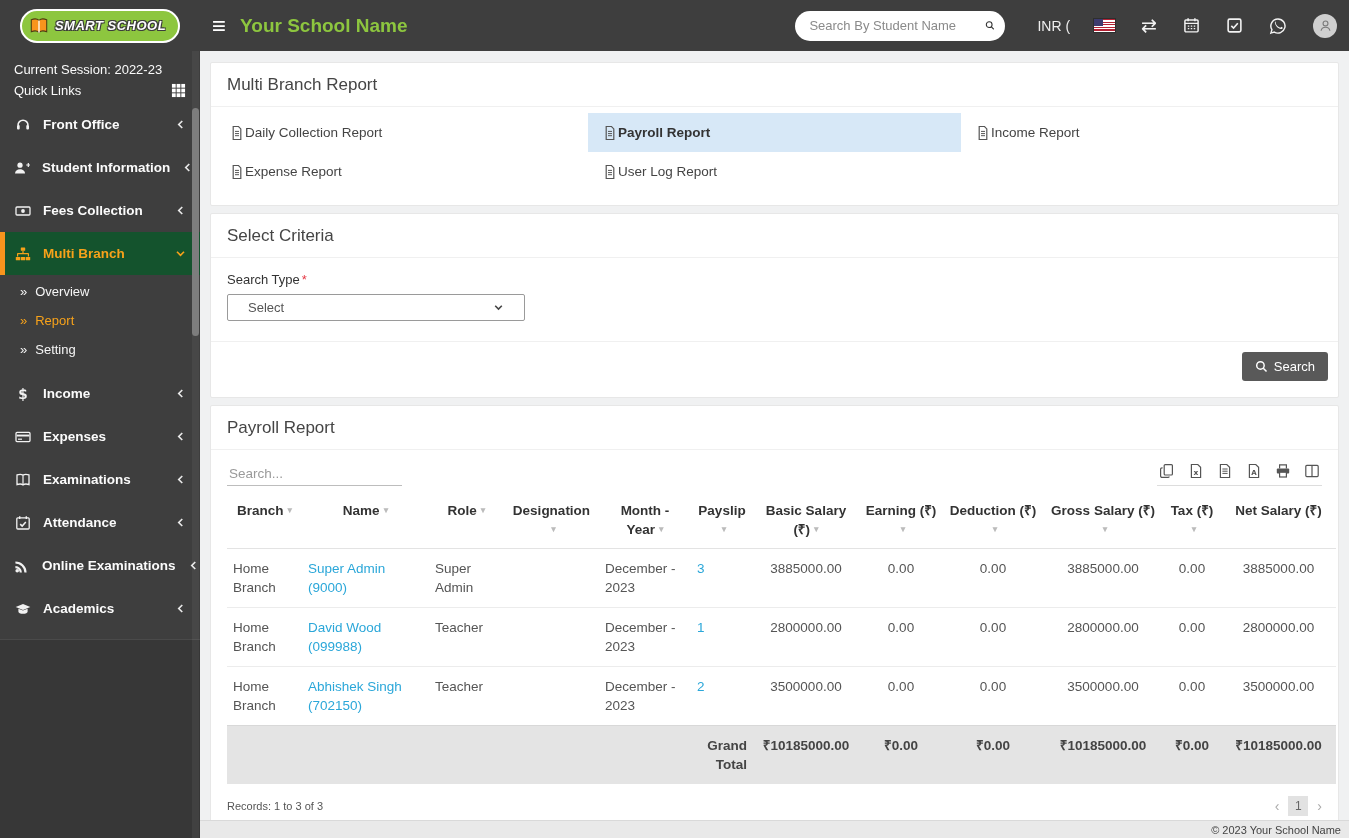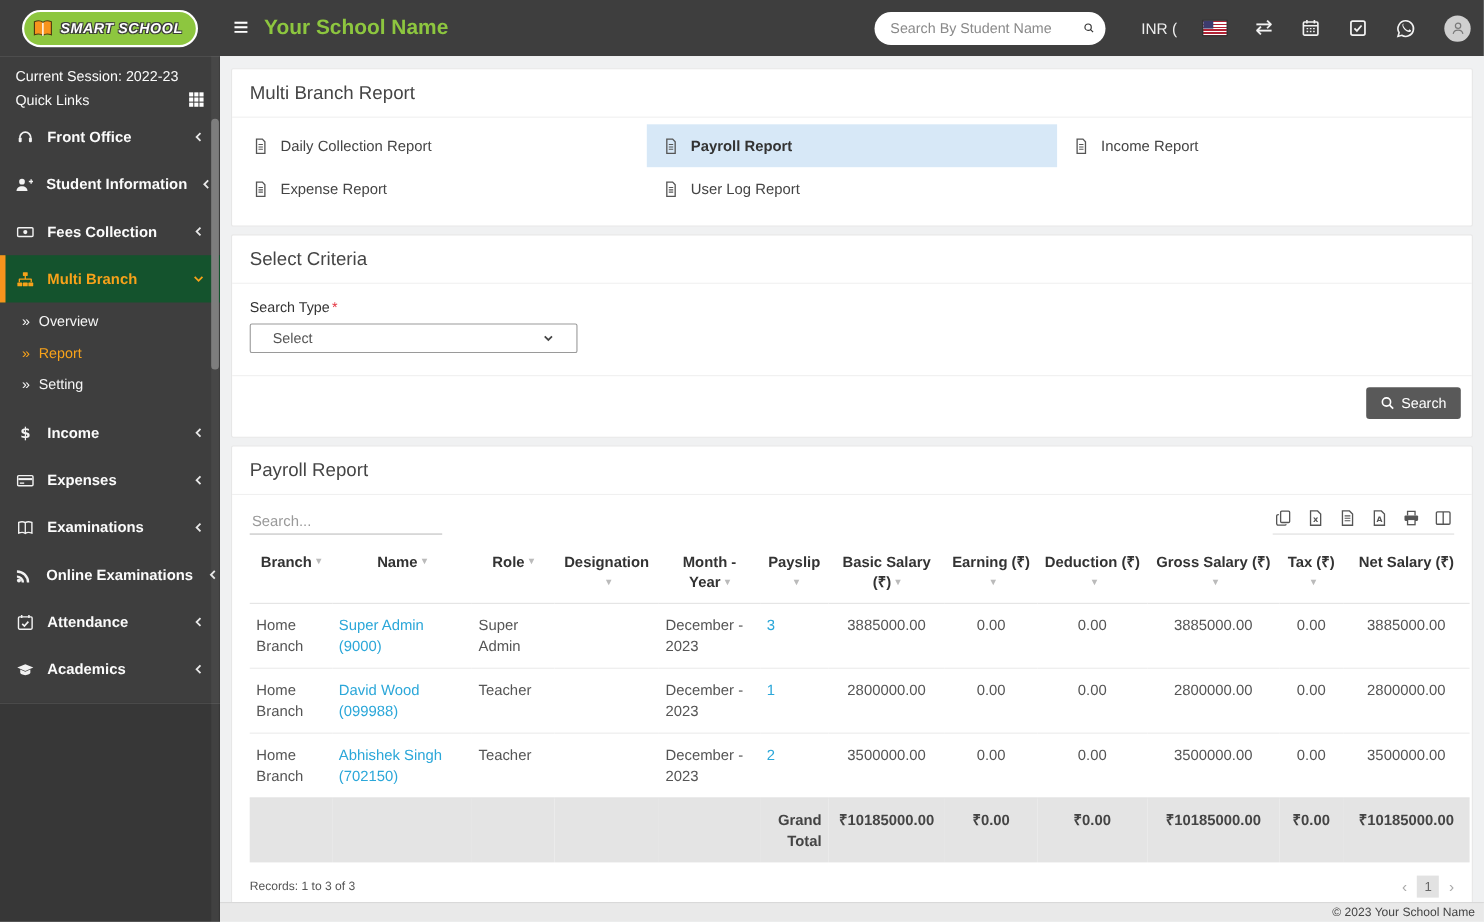--- a/index.html
+++ b/index.html
@@ -54,21 +54,21 @@
   .side-thumb { position:absolute; top:57px; right:1px; width:7px; height:228px; background:#7d7d7d; border-radius:4px; }
 
   
   .content { flex:1; display:flex; flex-direction:column; min-width:0; background:#f0f1f2; }
   .cards { flex:1; padding:11px 10px 0; overflow:hidden; }
   .card { background:#fff; border:1px solid #e7e7e7; border-radius:2px; margin-bottom:7px; }
   .card-title { font-size:17px; color:#454545; padding:12px 16px 11px; border-bottom:1px solid #f0f0f0; }
 
   
   .rgrid { display:grid; grid-template-columns:1fr 1fr 1fr; padding:6px 4px 14px; }
-  .rlink { height:39px; display:flex; align-items:center; gap:10px; padding:0 14px; font-size:13.5px; color:#444; cursor:pointer; }
+  .rlink { height:39px; display:flex; align-items:center; padding:0 14px; font-size:13.5px; color:#444; cursor:pointer; }
   .rlink .doc { color:#555; display:flex; }
   .rlink.active { background:#d7e8f7; font-weight:bold; color:#333; }
 
   
   .crit-body { padding:14px 16px 20px; }
   .field-label { font-size:13px; color:#333; margin-bottom:7px; }
   .req { color:#e53945; margin-left:2px; }
   .select-box { width:298px; height:27px; border:1px solid #9a9a9a; border-radius:2px; display:flex; align-items:center; padding:0 20px; color:#555; font-size:13px; cursor:pointer; background:#fff; }
   .select-box .chev { margin-left:auto; color:#444; display:flex; }
   .crit-foot { border-top:1px solid #f0f0f0; padding:10px 10px 16px; text-align:right; }
@@ -290,41 +290,41 @@
               <span class="s-label">Examinations</span>
               <span class="s-arrow">
                 <svg width="11" height="11" viewBox="0 0 10 10">
                   <path d="M6.6 1.8 3.4 5l3.2 3.2" fill="none" stroke="currentColor" stroke-width="1.5"></path>
                 </svg>
               </span>
             </div>
             <div class="side-item">
               <span class="s-icon">
                 <svg width="16" height="16" viewBox="0 0 16 16" fill="currentColor">
+                  <rect x="1.8" y="2.8" width="12.4" height="11.2" rx="1" fill="none" stroke="currentColor" stroke-width="1.3"></rect>
+                  <path d="M4.7 1.2v2.7M11.3 1.2v2.7" stroke="currentColor" stroke-width="1.4"></path>
+                  <path d="M5.2 9.1l2 2 3.6-4" fill="none" stroke="currentColor" stroke-width="1.5"></path>
+                </svg>
+              </span>
+              <span class="s-label">Attendance</span>
+              <span class="s-arrow">
+                <svg width="11" height="11" viewBox="0 0 10 10">
+                  <path d="M6.6 1.8 3.4 5l3.2 3.2" fill="none" stroke="currentColor" stroke-width="1.5"></path>
+                </svg>
+              </span>
+            </div>
+            <div class="side-item">
+              <span class="s-icon">
+                <svg width="16" height="16" viewBox="0 0 16 16" fill="currentColor">
                   <circle cx="3.2" cy="12.8" r="1.8"></circle>
                   <path d="M1.4 8.1a6.5 6.5 0 0 1 6.5 6.5H5.7a4.3 4.3 0 0 0-4.3-4.3z"></path>
                   <path d="M1.4 3.4a11.2 11.2 0 0 1 11.2 11.2h-2.2a9 9 0 0 0-9-9z"></path>
                 </svg>
               </span>
               <span class="s-label">Online Examinations</span>
-              <span class="s-arrow">
-                <svg width="11" height="11" viewBox="0 0 10 10">
-                  <path d="M6.6 1.8 3.4 5l3.2 3.2" fill="none" stroke="currentColor" stroke-width="1.5"></path>
-                </svg>
-              </span>
-            </div>
-            <div class="side-item">
-              <span class="s-icon">
-                <svg width="16" height="16" viewBox="0 0 16 16" fill="currentColor">
-                  <rect x="1.8" y="2.8" width="12.4" height="11.2" rx="1" fill="none" stroke="currentColor" stroke-width="1.3"></rect>
-                  <path d="M4.7 1.2v2.7M11.3 1.2v2.7" stroke="currentColor" stroke-width="1.4"></path>
-                  <path d="M5.2 9.1l2 2 3.6-4" fill="none" stroke="currentColor" stroke-width="1.5"></path>
-                </svg>
-              </span>
-              <span class="s-label">Attendance</span>
               <span class="s-arrow">
                 <svg width="11" height="11" viewBox="0 0 10 10">
                   <path d="M6.6 1.8 3.4 5l3.2 3.2" fill="none" stroke="currentColor" stroke-width="1.5"></path>
                 </svg>
               </span>
             </div>
             <div class="side-item">
               <span class="s-icon">
                 <svg width="16" height="16" viewBox="0 0 16 16" fill="currentColor">
                   <path d="M8 2.9.7 5.9 8 8.9l7.3-3z"></path>

